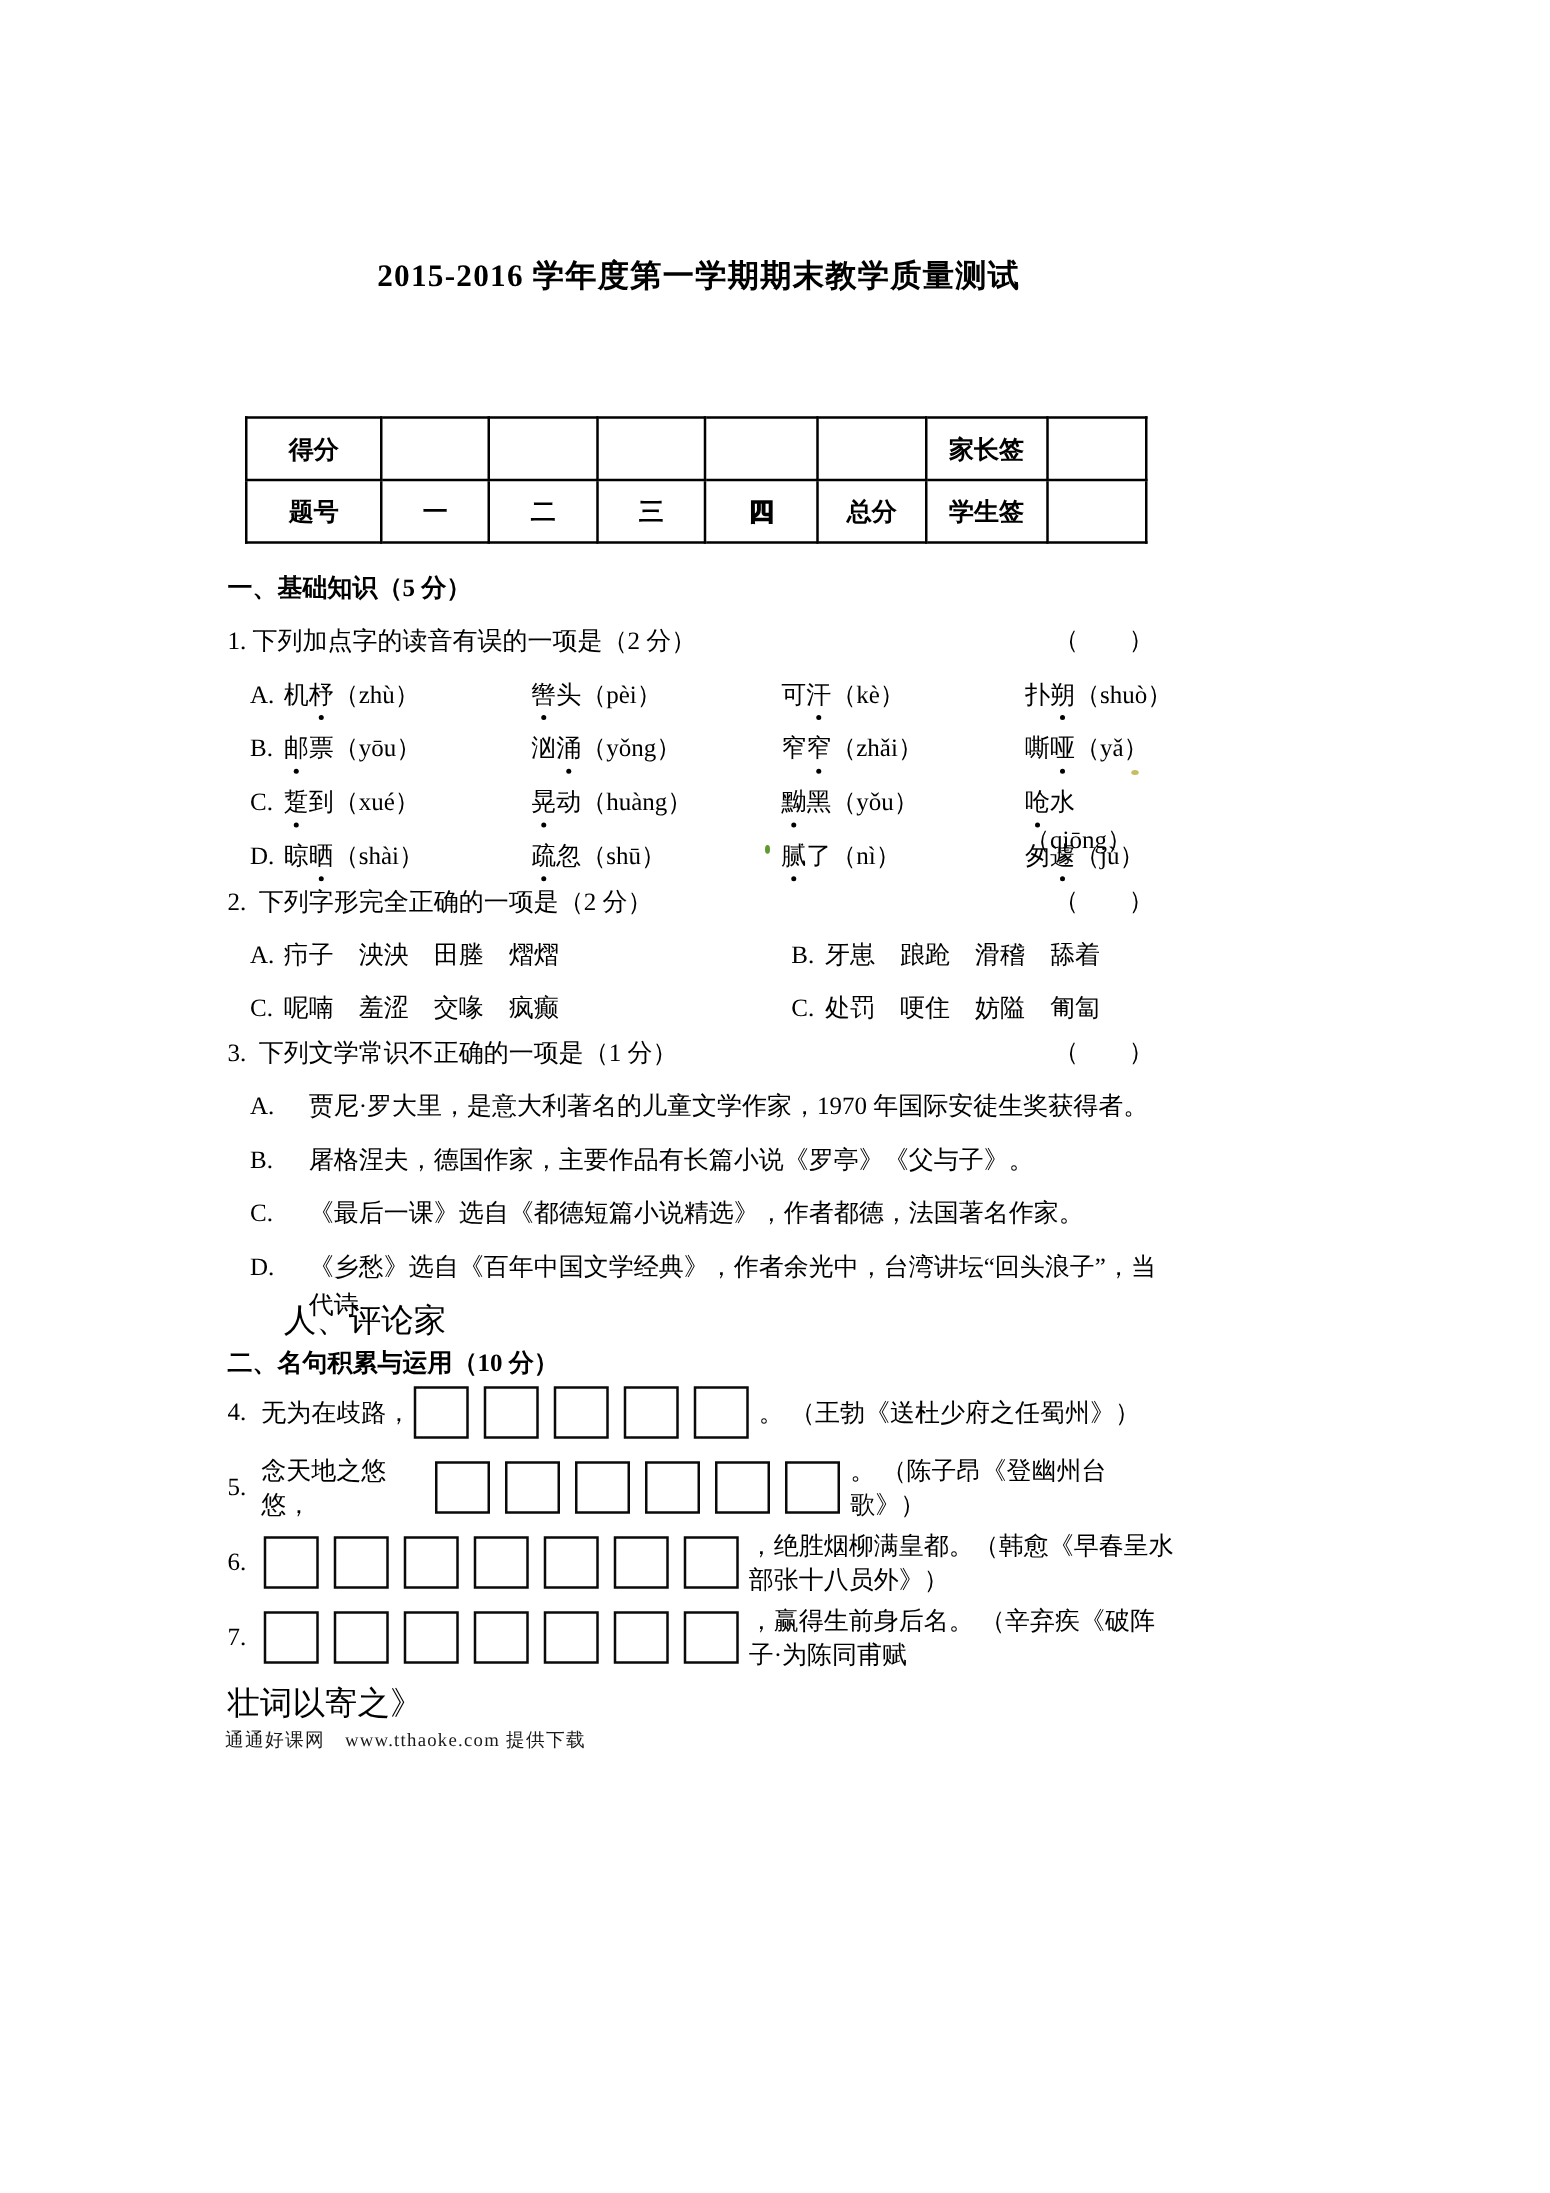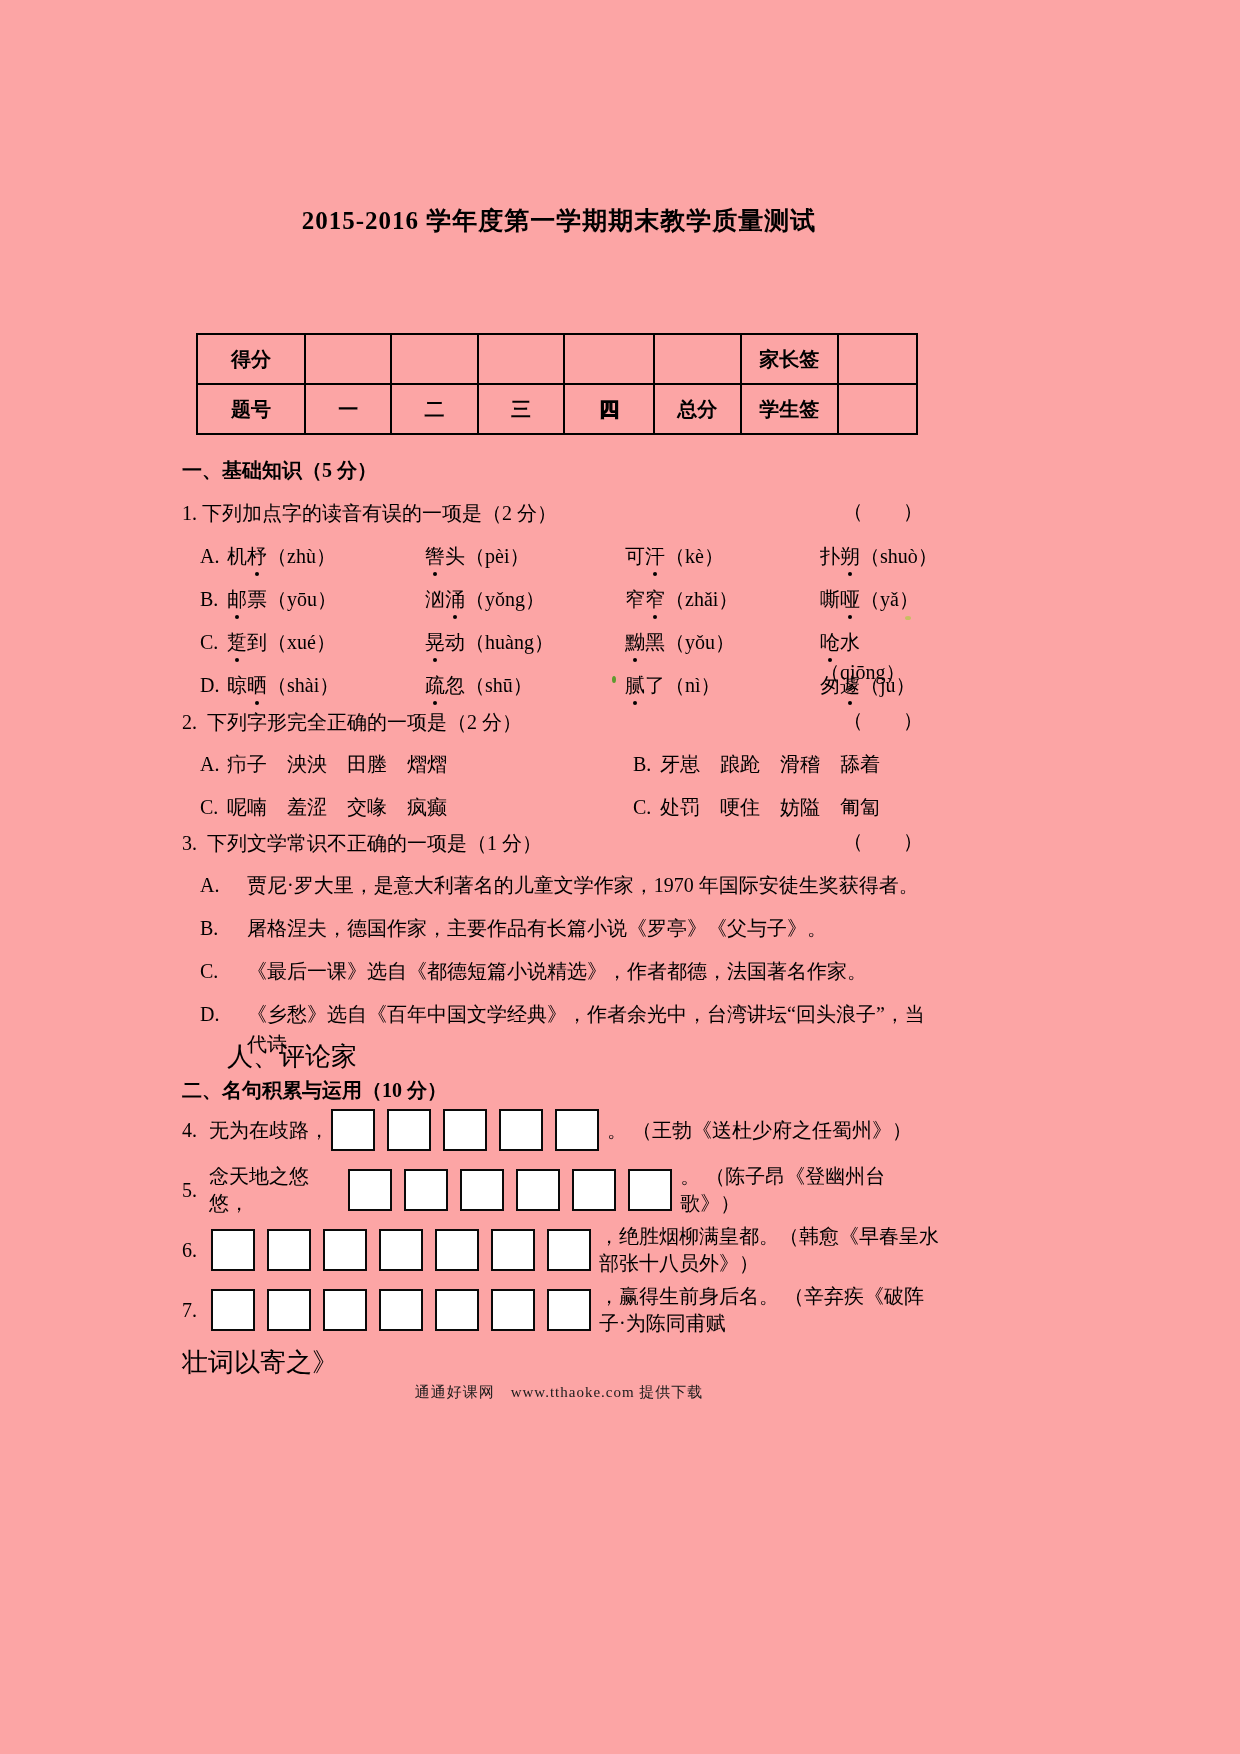--- a/index.html
+++ b/index.html
@@ -1,17 +1,17 @@
 <!DOCTYPE html>
 <html><head>
 <meta charset="utf-8">
 <style>
   html,body{margin:0;padding:0;background:#e8e8e8;}
   .page{
-    position:relative;width:1240px;height:1754px;background:#fca5a5;
+    position:relative;width:1240px;height:1754px;background:#ffffff;
     font-family:"Liberation Serif","DejaVu Serif",serif;color:#000;
     margin:0 auto;overflow:hidden;
   }
   .content{position:absolute;left:180px;top:0;width:758px;height:100%;}
   .t{white-space:pre-wrap;}
   .exam-title{position:absolute;top:204px;left:0;width:100%;text-align:center;
     font-size:25px;font-weight:700;letter-spacing:1px;}
   .exam-subtitle{position:absolute;top:258px;left:0;width:100%;text-align:center;
     font-size:42px;font-weight:700;letter-spacing:2px;}
   .score-table{position:absolute;top:333px;left:16px;width:722px;
@@ -37,21 +37,21 @@
   .u-dot{position:relative;display:inline-block;}
   .u-dot::after{content:"";position:absolute;left:50%;transform:translateX(-50%);
     bottom:-5px;width:4px;height:4px;border-radius:50%;background:#000;}
   .poem-row{position:absolute;left:2px;width:100%;height:44px;display:flex;
     align-items:center;font-size:20px;}
   .poem-num{margin-right:12px;white-space:pre-wrap;}
   .boxes{display:flex;gap:12px;margin:0 8px 0 2px;}
   .ans-box{display:inline-block;width:44px;height:42px;border:2px solid #0a0a0a;
     box-sizing:border-box;background:#fff;}
   .cont-line{position:absolute;font-size:26px;line-height:30px;}
-  .footer{position:absolute;top:1383px;left:0;width:100%;text-align:center;
+  .footer{position:absolute;top:1383px;left:0;width:100%;
     font-size:15px;color:#1a1a1a;letter-spacing:1px;}
   .speck{position:absolute;border-radius:50%;}
   .speck-yellow{left:725px;top:616px;width:6px;height:4px;}
   .speck-green{left:432px;top:676px;width:4px;height:7px;}
 </style>
 </head>
 <body>
 
 <div class="page">
   <div class="content">

